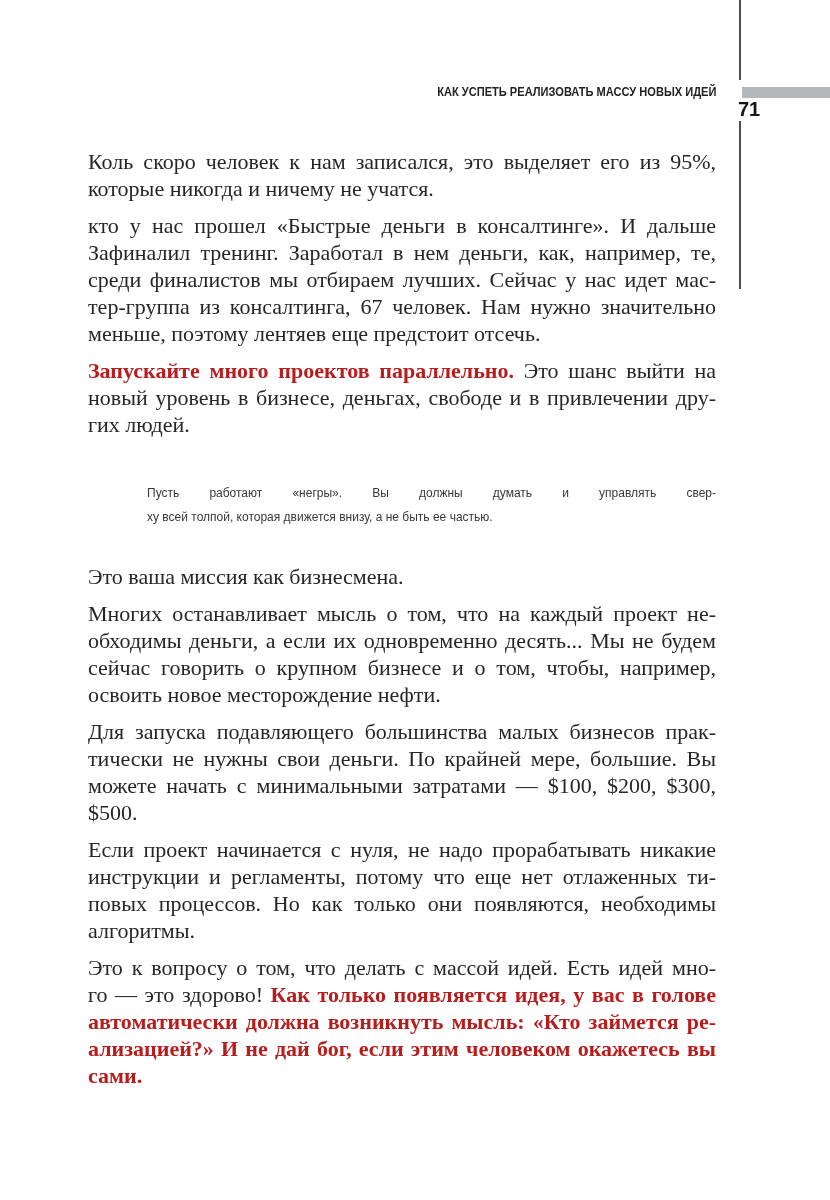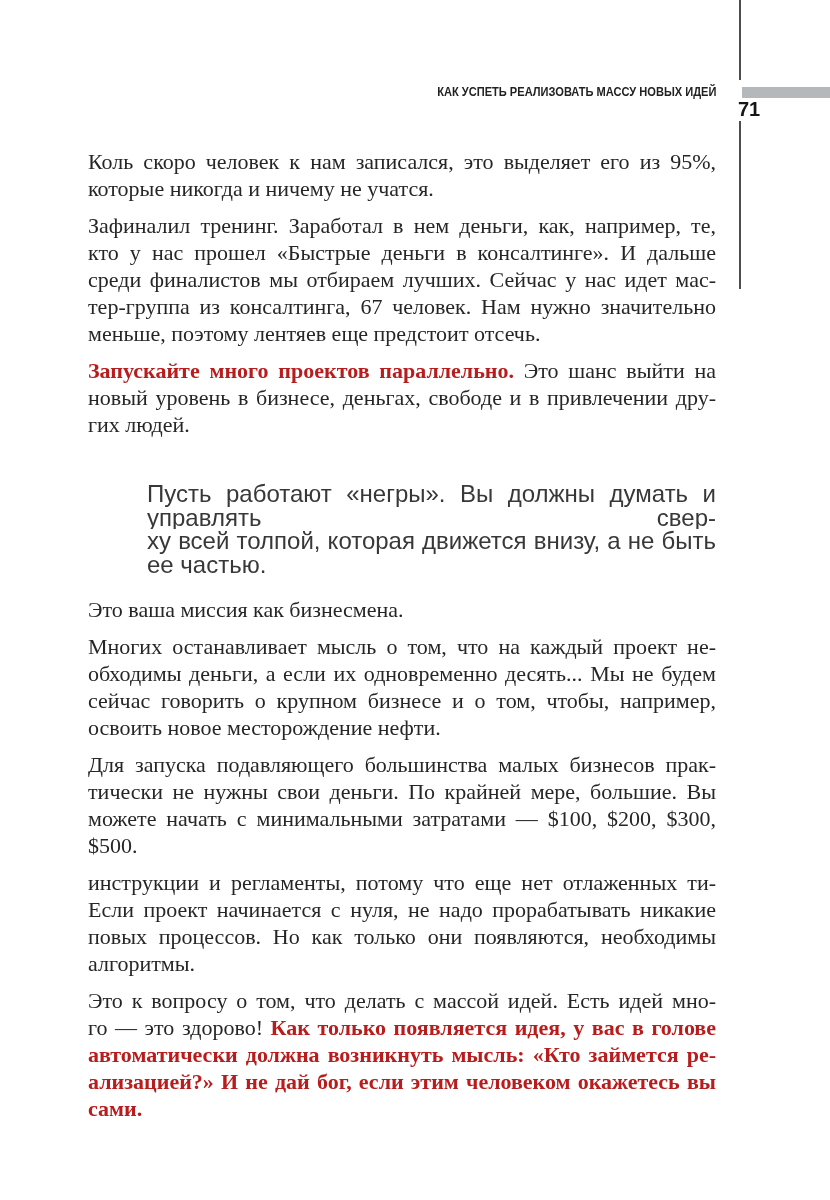--- a/index.html
+++ b/index.html
@@ -69,23 +69,23 @@
   .para { margin-bottom: 10px; }
   .line {
     text-align: justify;
     text-align-last: justify;
     overflow: hidden;
     white-space: normal;
   }
   .line.last { text-align-last: left; }
   .bold { font-weight: bold; color: #b91c1c; }
   .quote {
-    margin: 44px 0 20px 59px;
+    margin: 44px 0 34px 59px;
     font-family: "Liberation Sans", sans-serif;
-    font-size: 24px;
+    font-size: 12px;
     line-height: 23.5px;
     color: #383838;
   }
 </style>
 </head>
 <body>
 
 <div class="page">
 
   <div class="rule-top"></div>
@@ -97,22 +97,22 @@
   <div class="page-number">71</div>
 
   <div class="rule-bottom"></div>
 
   <div class="content">
       <div class="para">
         <div class="line"><span>Коль скоро человек к нам записался, это выделяет его из 95%,</span></div>
         <div class="line last"><span>которые никогда и ничему не учатся.</span></div>
       </div>
       <div class="para">
+        <div class="line"><span>кто у нас прошел «Быстрые деньги в консалтинге». И дальше</span></div>
         <div class="line"><span>Зафиналил тренинг. Заработал в нем деньги, как, например, те,</span></div>
-        <div class="line"><span>кто у нас прошел «Быстрые деньги в консалтинге». И дальше</span></div>
         <div class="line"><span>среди финалистов мы отбираем лучших. Сейчас у нас идет мас-</span></div>
         <div class="line"><span>тер-группа из консалтинга, 67 человек. Нам нужно значительно</span></div>
         <div class="line last"><span>меньше, поэтому лентяев еще предстоит отсечь.</span></div>
       </div>
       <div class="para">
         <div class="line"><span class="bold">Запускайте много проектов параллельно.</span><span> Это шанс выйти на</span></div>
         <div class="line"><span>новый уровень в бизнесе, деньгах, свободе и в привлечении дру-</span></div>
         <div class="line last"><span>гих людей.</span></div>
       </div>
       <div class="quote">
@@ -128,22 +128,22 @@
         <div class="line"><span>сейчас говорить о крупном бизнесе и о том, чтобы, например,</span></div>
         <div class="line last"><span>освоить новое месторождение нефти.</span></div>
       </div>
       <div class="para">
         <div class="line"><span>Для запуска подавляющего большинства малых бизнесов прак-</span></div>
         <div class="line"><span>тически не нужны свои деньги. По крайней мере, большие. Вы</span></div>
         <div class="line"><span>можете начать с минимальными затратами — $100, $200, $300,</span></div>
         <div class="line last"><span>$500.</span></div>
       </div>
       <div class="para">
+        <div class="line"><span>Если проект начинается с нуля, не надо прорабатывать никакие</span></div>
         <div class="line"><span>инструкции и регламенты, потому что еще нет отлаженных ти-</span></div>
-        <div class="line"><span>Если проект начинается с нуля, не надо прорабатывать никакие</span></div>
         <div class="line"><span>повых процессов. Но как только они появляются, необходимы</span></div>
         <div class="line last"><span>алгоритмы.</span></div>
       </div>
       <div class="para">
         <div class="line"><span>Это к вопросу о том, что делать с массой идей. Есть идей мно-</span></div>
         <div class="line"><span>го — это здорово! </span><span class="bold">Как только появляется идея, у вас в голове</span></div>
         <div class="line"><span class="bold">автоматически должна возникнуть мысль: «Кто займется ре-</span></div>
         <div class="line"><span class="bold">ализацией?» И не дай бог, если этим человеком окажетесь вы</span></div>
         <div class="line last"><span class="bold">сами.</span></div>
       </div>

